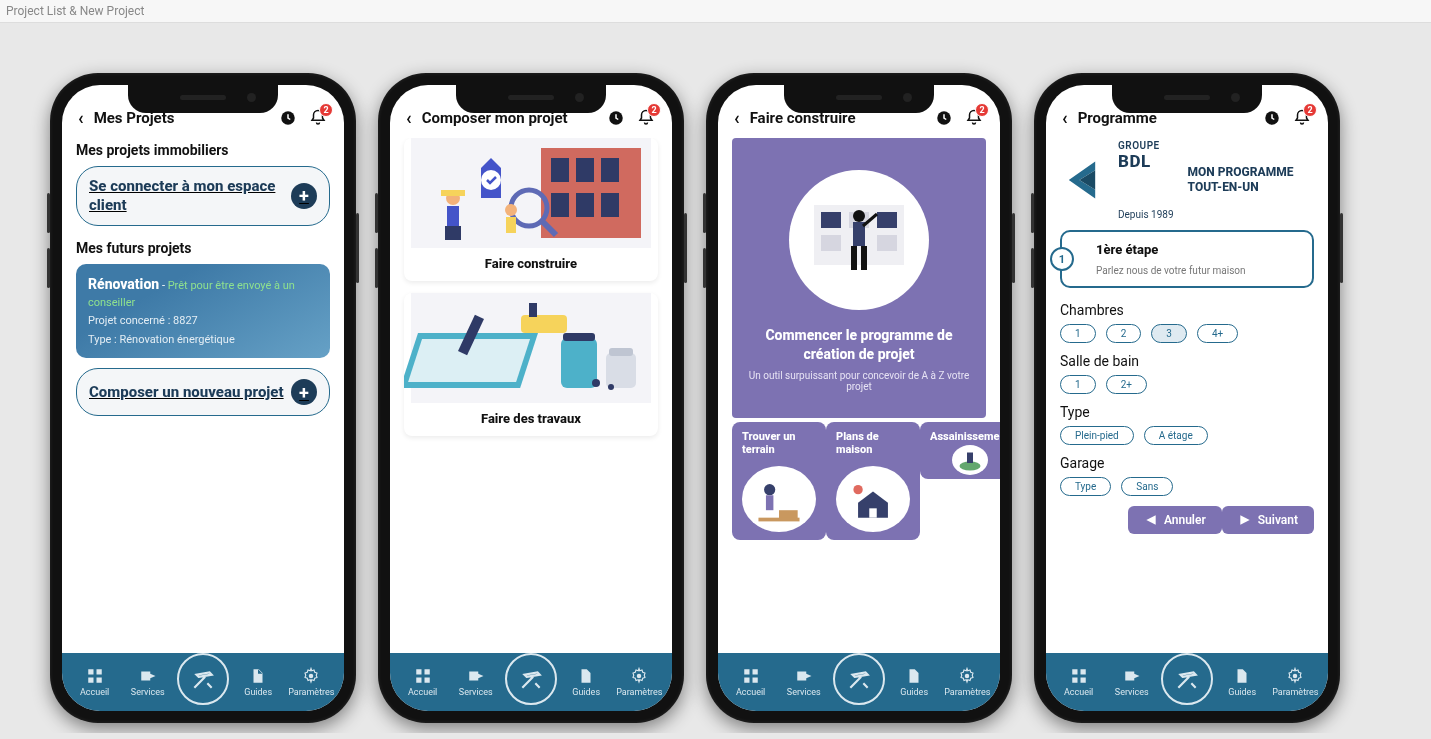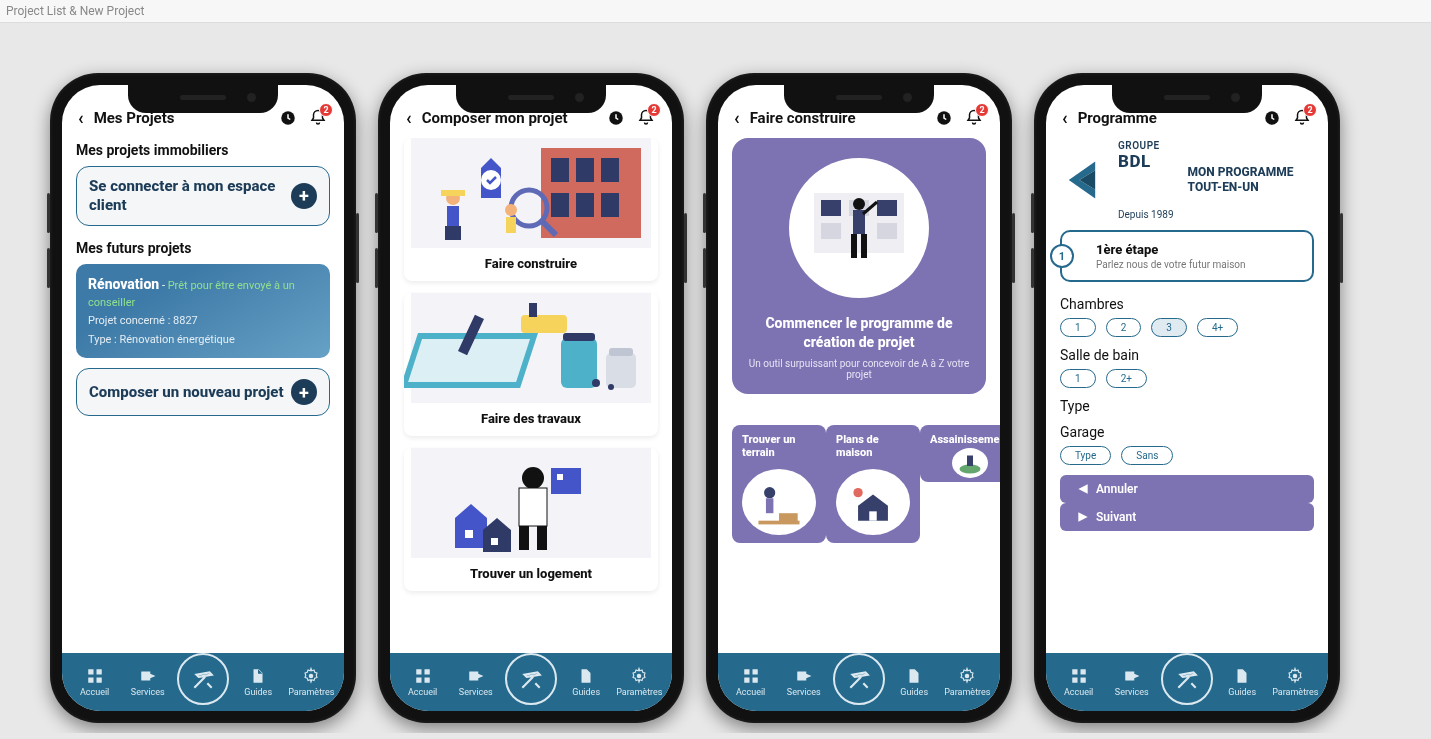--- a/index.html
+++ b/index.html
@@ -45,22 +45,22 @@
     .nav-item { color:#dbe8ef; display:flex; flex-direction:column; align-items:center; gap:2px; font-size:9px; width:48px; }
     .nav-item svg { width:18px; height:18px; fill:#dbe8ef; }
     .nav-fab {
       width:52px; height:52px; border-radius:50%; border:2.5px solid #dbe8ef;
       display:flex; align-items:center; justify-content:center; margin-top:-6px;
     }
     .nav-fab svg { width:26px; height:26px; stroke:#dbe8ef; fill:none; }
     
     .s1-sub { font-weight:700; font-size:14px; color:#111; margin:4px 0 8px; }
     .s1-card {
-      border:1.5px solid #256a8d; border-radius:13px; padding:10px 12px;
-      display:flex; align-items:center; justify-content:space-between; margin-bottom:14px; background:#f4f6f8;
+      border:1.5px solid #256a8d; border-radius:22px; padding:10px 12px;
+      display:flex; align-items:center; justify-content:space-between; margin-bottom:14px; background:#f4f6f8;text-decoration:underline;
     }
     .s1-card .ttl { font-weight:800; font-size:15px; color:#1d3c58; line-height:1.25; }
     .plus-circ {
       width:26px; height:26px; border-radius:50%; background:#1d3c58; color:#fff; font-size:18px; font-weight:700;
       display:flex; align-items:center; justify-content:center; flex-shrink:0;
     }
     .s1-proj {
       border-radius:10px; padding:10px 12px; color:#fff; margin-bottom:10px; font-size:11px; line-height:1.5;
       background:linear-gradient(150deg,#3e7aa7 0%,#3e7aa7 30%,#66a1c6 100%);
     }
@@ -68,21 +68,21 @@
     .s1-proj .st { font-size:11px; }
     .s1-proj .st.ic { color:#e8eef3; }
     .s1-proj .st.ok { color:#8fe18e; }
     .s1-proj .row { margin-top:2px; color:#e3edf4; }
     
     .s2-card { background:#fff; border-radius:8px; box-shadow:0 2px 5px rgba(0,0,0,.08); margin-bottom:12px; text-align:center; padding-bottom:10px; }
     .s2-ill { height:110px; border-radius:8px 8px 0 0; margin-bottom:8px; display:flex; align-items:center; justify-content:center; overflow:hidden; }
     .s2-card .cap { font-weight:800; font-size:13px; color:#111; }
     
     .s3-hero {
-      background:#7d72b2; border-radius:16px; padding:14px 16px; color:#fff; text-align:center; margin-bottom:31px;
+      background:#7d72b2; border-radius:4px; padding:26px 16px; color:#fff; text-align:center; margin-bottom:4px;
     }
     .s3-hero-ill { background:#fff; width:140px; height:140px; border-radius:50%; margin:6px auto 16px; display:flex; align-items:center; justify-content:center; }
     .s3-hero .ht { font-weight:800; font-size:14px; line-height:1.35; }
     .s3-hero .hs { font-size:10px; margin-top:6px; color:#e7e3f4; }
     .s3-grid { display:grid; grid-template-columns:1fr 1fr 1fr; gap:0; }
     .s3-tile { background:#7d72b2; border-radius:8px; padding:8px 10px; color:#fff; height:118px; display:flex; flex-direction:column; align-items:center; }
     .s3-tile .tt { font-weight:800; font-size:11px; align-self:flex-start; }
     .s3-tile .circ { background:#fff; width:74px; height:74px; border-radius:50%; margin-top:10px; display:flex; align-items:center; justify-content:center; }
     
     .s4-logo { display:flex; align-items:center; gap:14px; margin:2px 0 10px; }
@@ -94,30 +94,30 @@
     .s4-logo .ln0 { font-size:10px; font-weight:600; color:#1d3c58; letter-spacing:.5px; }
     .s4-step {
       border:2px solid #256a8d; border-radius:10px; padding:10px 14px 10px 34px; position:relative; margin-bottom:14px;
     }
     .s4-step .num {
       position:absolute; left:-12px; top:50%; transform:translateY(-50%);
       width:24px; height:24px; border-radius:50%; border:2px solid #256a8d; background:#fff;
       display:flex; align-items:center; justify-content:center; font-size:11px; font-weight:700; color:#256a8d;
     }
     .s4-step .stl { font-weight:800; font-size:13px; color:#111; }
-    .s4-step .ssb { font-size:10px; color:#777; margin-top:2px; }
+    .s4-step .ssb { font-size:10px; color:#777; margin-top:8px; }
     .s4-group { margin-bottom:10px; }
     .s4-group .lbl { font-size:14px; color:#111; margin-bottom:6px; }
     .pillrow { display:flex; gap:10px; flex-wrap:wrap; }
     .pill {
       border:1.5px solid #256a8d; color:#256a8d; font-size:10px; padding:3px 14px; border-radius:14px;
       min-width:34px; text-align:center;
     }
     .pill.sel { background:#dfeaf1; }
-    .s4-actions { display:flex; justify-content:center; margin-top:10px;flex-direction:column; }
+    .s4-actions { display:flex; justify-content:flex-end; margin-top:10px; }
     .s4-btn {
       background:#7d72b2; color:#fff; font-size:12px; font-weight:600; border:none; padding:7px 16px; border-radius:6px;
       display:flex; align-items:center; gap:6px;
     }
     .s4-btn svg { width:14px; height:14px; fill:#fff; }
     
     .illsvg { width:100%; height:100%; }
   </style>
 </head>
 <body>
@@ -268,38 +268,20 @@
                 <rect x="198" y="55" width="24" height="8" rx="3" fill="#bfc5d2"></rect>
             <rect x="110" y="22" width="46" height="18" rx="4" fill="#f6d35b"></rect>
                 <rect x="118" y="10" width="8" height="14" fill="#2f3a66"></rect>
             <rect x="55" y="22" width="10" height="40" fill="#2f3a66" transform="rotate(25 60 42)"></rect>
             <circle cx="185" cy="90" r="4" fill="#2f3a66"></circle>
                 <circle cx="200" cy="94" r="3" fill="#2f3a66"></circle>
           </svg>
         </div>
         <div class="cap">Faire des travaux</div>
       </div>
-      <div class="s2-card">
-        <div class="s2-ill">
-          <svg class="illsvg" viewBox="0 0 240 110">
-            <rect width="240" height="110" fill="#f4f4f8"></rect>
-            <circle cx="122" cy="30" r="11" fill="#111"></circle>
-                <rect x="108" y="40" width="28" height="38" fill="#fff" stroke="#111"></rect>
-                <rect x="108" y="78" width="10" height="24" fill="#111"></rect>
-                <rect x="126" y="78" width="10" height="24" fill="#111"></rect>
-            <rect x="140" y="20" width="30" height="26" fill="#4454c9"></rect>
-                <rect x="146" y="26" width="6" height="6" fill="#fff"></rect>
-            <path d="M44 70 L60 56 L76 70 V100 H44 Z" fill="#4454c9"></path>
-                <rect x="54" y="82" width="8" height="8" fill="#fff"></rect>
-            <path d="M72 82 L86 70 L100 82 V104 H72 Z" fill="#2f3a66"></path>
-                <rect x="80" y="90" width="7" height="7" fill="#fff"></rect>
-          </svg>
-        </div>
-        <div class="cap">Trouver un logement</div>
-      </div>
     </div>
     <div class="nav">
       <div class="nav-item">
             <svg viewBox="0 0 24 24">
               <rect x="3" y="3" width="7" height="7"></rect>
               <rect x="14" y="3" width="7" height="7"></rect>
               <rect x="3" y="14" width="7" height="7"></rect>
               <rect x="14" y="14" width="7" height="7"></rect>
             </svg>
             <span>Accueil</span>
@@ -503,20 +485,24 @@
       </div>
       <div class="s4-group">
         <div class="lbl">Salle de bain</div>
         <div class="pillrow" id="g2row">
               <div class="pill">1</div>
               <div class="pill">2+</div>
             </div>
       </div>
       <div class="s4-group">
         <div class="lbl">Type</div>
+        <div class="pillrow" id="g3row">
+              <div class="pill">Plein-pied</div>
+              <div class="pill">A étage</div>
+            </div>
       </div>
       <div class="s4-group">
         <div class="lbl">Garage</div>
         <div class="pillrow" id="g4row">
               <div class="pill">Type</div>
               <div class="pill">Sans</div>
             </div>
       </div>
 
       <div class="s4-actions">

